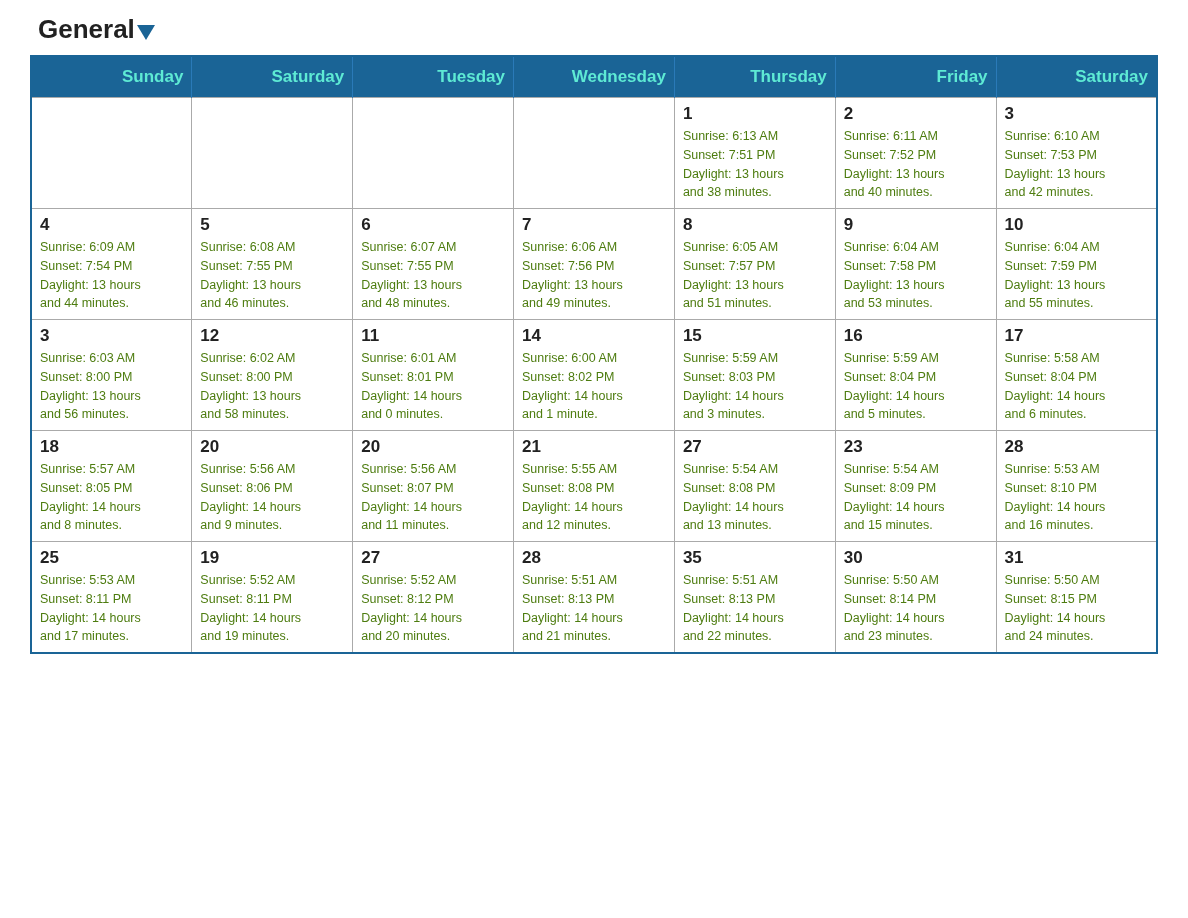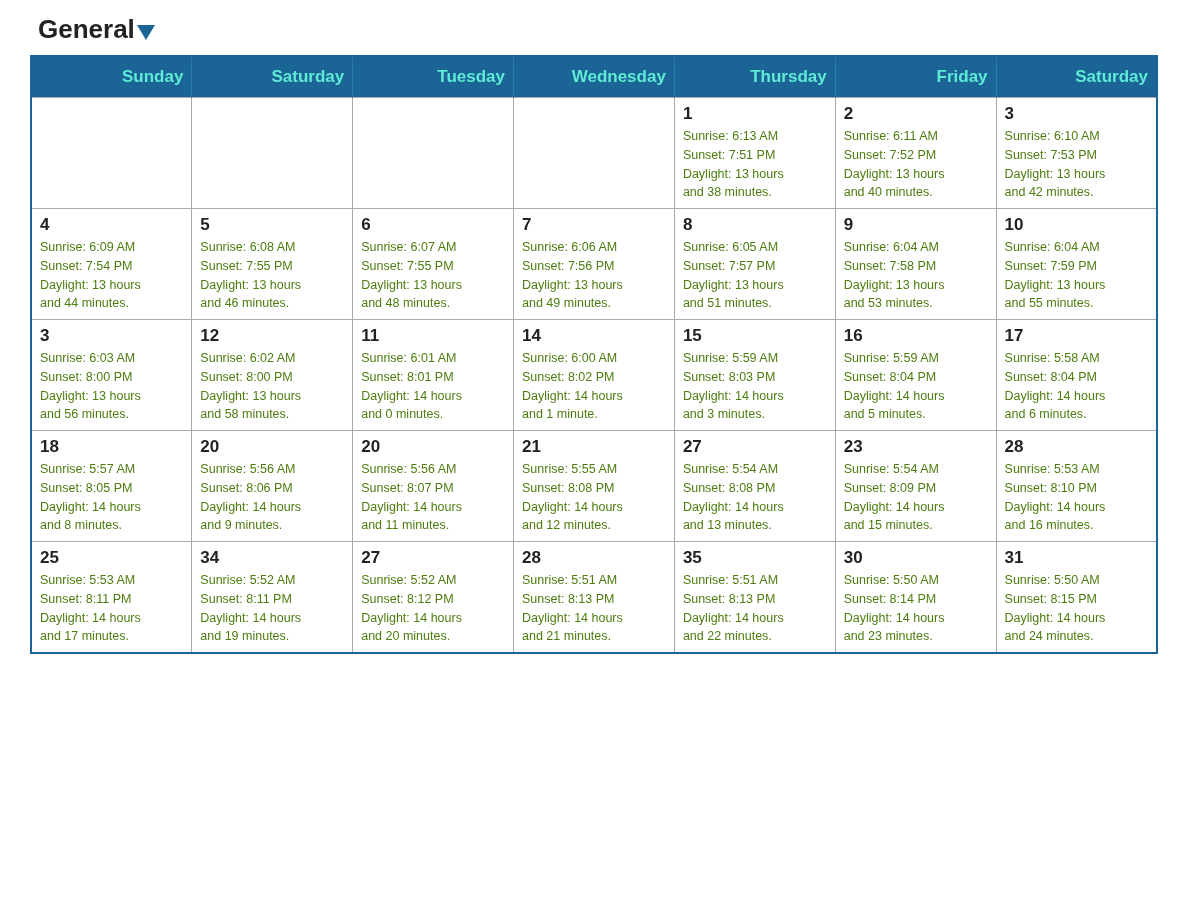--- a/index.html
+++ b/index.html
@@ -217,21 +217,21 @@
           <span class="day-number">28</span>
           <div class="day-info">Sunrise: 5:53 AM<br>Sunset: 8:10 PM<br>Daylight: 14 hours<br>and 16 minutes.</div>
         </td>
       </tr>
       <tr>
         <td>
           <span class="day-number">25</span>
           <div class="day-info">Sunrise: 5:53 AM<br>Sunset: 8:11 PM<br>Daylight: 14 hours<br>and 17 minutes.</div>
         </td>
         <td>
-          <span class="day-number">34</span>
+          <span class="day-number">19</span>
           <div class="day-info">Sunrise: 5:52 AM<br>Sunset: 8:11 PM<br>Daylight: 14 hours<br>and 19 minutes.</div>
         </td>
         <td>
           <span class="day-number">27</span>
           <div class="day-info">Sunrise: 5:52 AM<br>Sunset: 8:12 PM<br>Daylight: 14 hours<br>and 20 minutes.</div>
         </td>
         <td>
           <span class="day-number">28</span>
           <div class="day-info">Sunrise: 5:51 AM<br>Sunset: 8:13 PM<br>Daylight: 14 hours<br>and 21 minutes.</div>
         </td>

